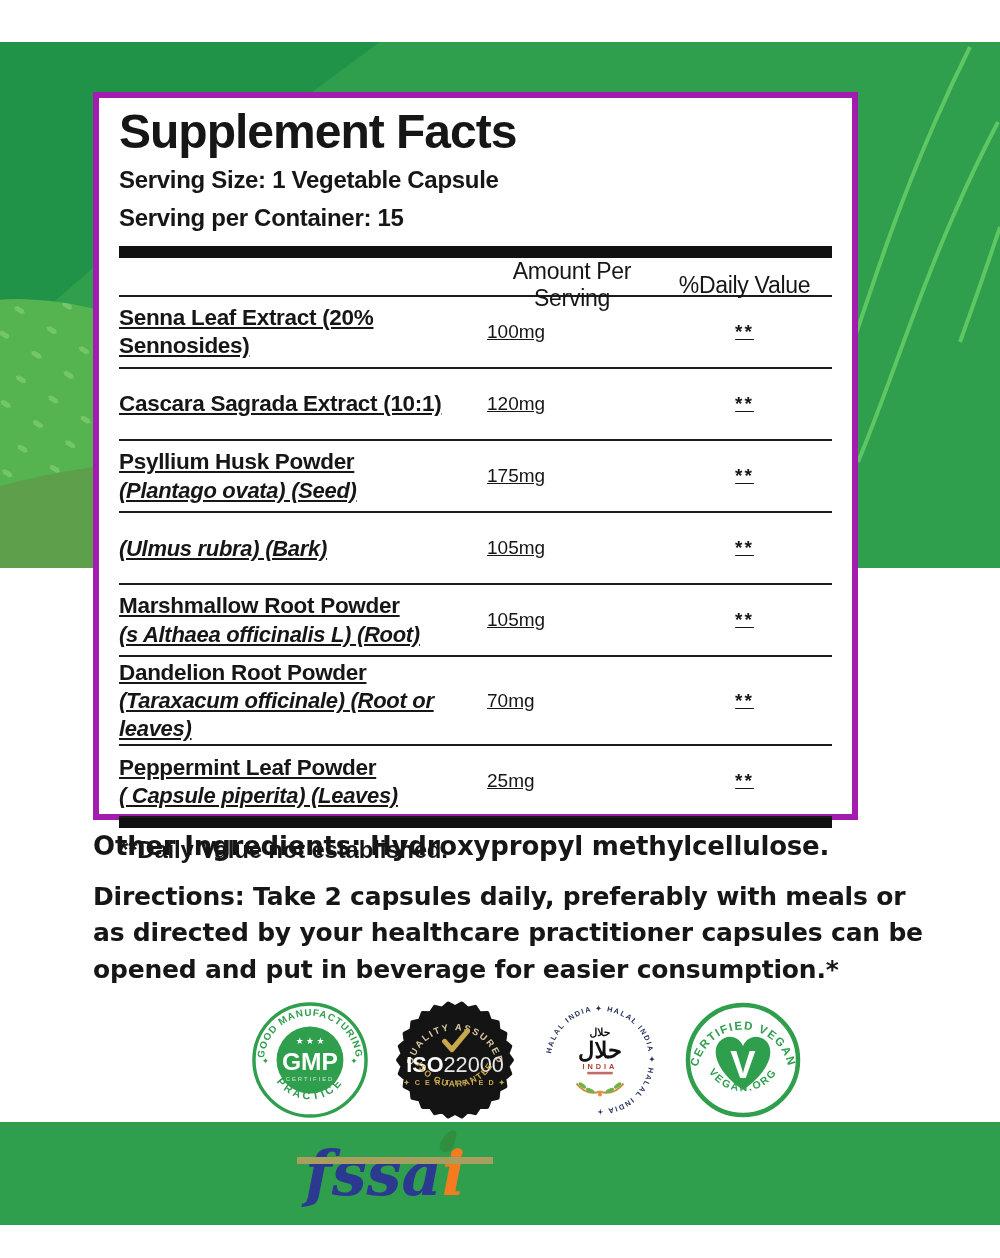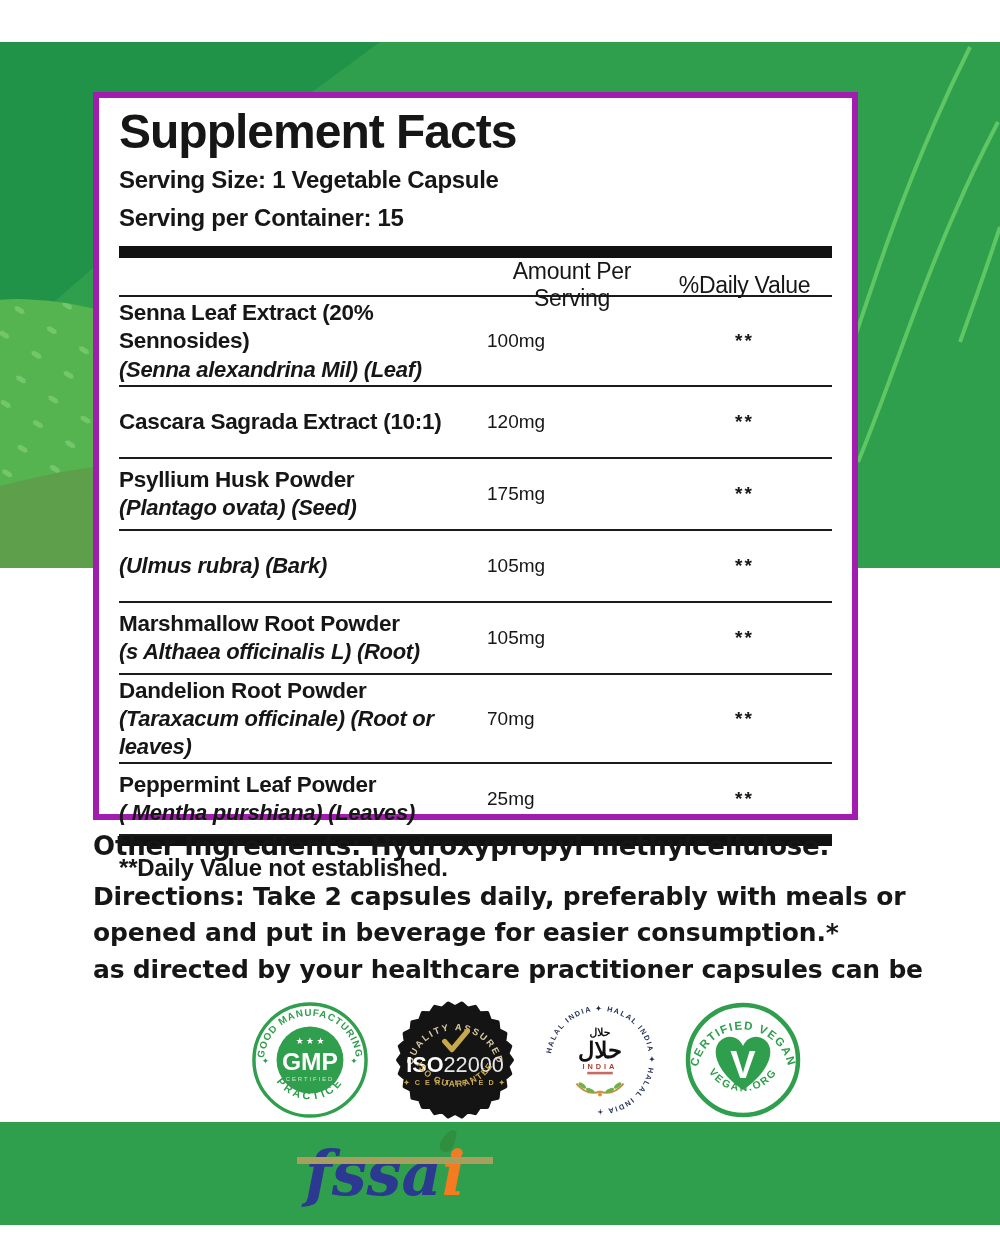--- a/index.html
+++ b/index.html
@@ -21,21 +21,21 @@
 
   
   .facts{position:absolute;left:93px;top:92px;width:765px;height:728px;background:#fff;
          border:6px solid #a21caf;box-sizing:border-box;padding:6px 20px 0;}
   .facts-title{font-size:48px;font-weight:700;letter-spacing:-1px;line-height:1.08;margin:2px 0 0;}
   .serving{font-size:24px;font-weight:700;letter-spacing:-0.3px;line-height:1.28;margin-top:7px;}
   .bar-thick{height:12px;background:#111;margin-top:13px;}
   .grid3{display:grid;grid-template-columns:1fr 170px 175px;align-items:center;}
   .header-row{height:37px;border-bottom:2px solid #1b1b1b;font-size:23px;font-weight:400;letter-spacing:-0.3px;}
   .header-row .hcell{text-align:center;}
-  .row{min-height:66px;border-bottom:2px solid #1b1b1b;padding:2px 0;}
+  .row{min-height:66px;border-bottom:2px solid #1b1b1b;padding:2px 0;text-decoration:underline;}
   .row:last-of-type{border-bottom:none;}
   .ing-name{font-size:22.5px;font-weight:700;letter-spacing:-0.3px;line-height:1.25;}
   .ing-bot{font-size:22px;font-weight:700;font-style:italic;letter-spacing:-0.3px;line-height:1.25;}
   .amount{text-align:left;font-size:19px;font-weight:400;}
   .dv{text-align:center;font-size:19px;font-weight:700;letter-spacing:2px;}
   .bar-thin-thick{height:10px;background:#111;}
   .footnote{font-size:24px;font-weight:600;letter-spacing:-0.2px;padding:8px 0 0;}
 
   
   .other-ing{position:absolute;left:93px;top:831px;font-family:"DejaVu Sans",sans-serif;
@@ -89,21 +89,20 @@
 
     <div class="grid3 header-row">
       <div></div>
       <div class="hcell">Amount Per Serving</div>
       <div class="hcell">%Daily Value</div>
     </div>
 
     <div class="grid3 row">
       <div>
         <div class="ing-name">Senna Leaf Extract (20% Sennosides)</div>
-        <div class="ing-bot">(Senna alexandrina Mil) (Leaf)</div>
       </div>
       <div class="amount">100mg</div>
       <div class="dv">**</div>
     </div>
     <div class="grid3 row">
       <div>
         <div class="ing-name">Cascara Sagrada Extract (10:1)</div>
       </div>
       <div class="amount">120mg</div>
       <div class="dv">**</div>
@@ -135,35 +134,35 @@
       <div>
         <div class="ing-name">Dandelion Root Powder</div>
         <div class="ing-bot">(Taraxacum officinale) (Root or leaves)</div>
       </div>
       <div class="amount">70mg</div>
       <div class="dv">**</div>
     </div>
     <div class="grid3 row">
       <div>
         <div class="ing-name">Peppermint Leaf Powder</div>
-        <div class="ing-bot">( Mentha purshiana) (Leaves)</div>
+        <div class="ing-bot">( Capsule piperita) (Leaves)</div>
       </div>
       <div class="amount">25mg</div>
       <div class="dv">**</div>
     </div>
 
     <div class="bar-thin-thick"></div>
     <div class="footnote">**Daily Value not established.</div>
   </div>
 
   <div class="other-ing">Other Ingredients: Hydroxypropyl methylcellulose.</div>
   <div class="directions">
     <div>Directions: Take 2 capsules daily, preferably with meals or</div>
+    <div>as directed by your healthcare practitioner capsules can be</div>
     <div>opened and put in beverage for easier consumption.*</div>
-    <div>as directed by your healthcare practitioner capsules can be</div>
   </div>
 
   <div class="badges">
 
     <svg class="badge" width="118" height="118" viewBox="0 0 120 120">
       <defs>
         <path id="gmp-top" d="M13,62 A47,47 0 0 1 107,62"></path>
         <path id="gmp-bot" d="M20,68 A41,41 0 0 0 100,68"></path>
       </defs>
       <circle cx="60" cy="60" r="57" fill="#ffffff" stroke="#2f9e4d" stroke-width="3.5"></circle>

